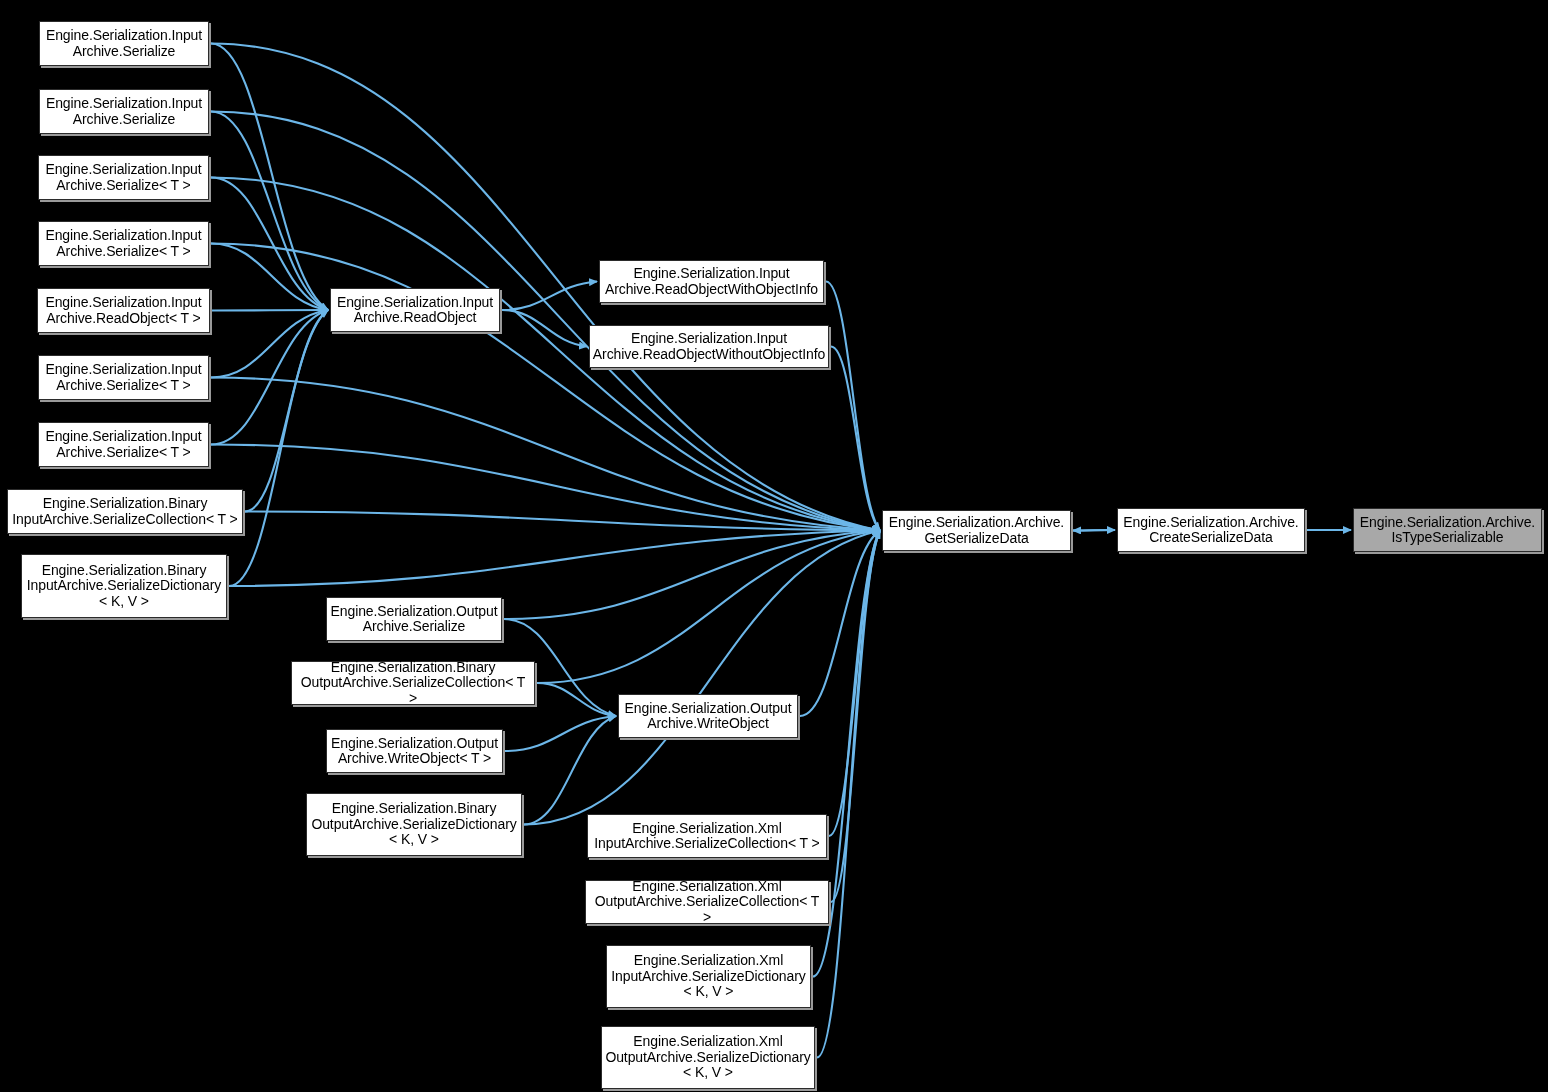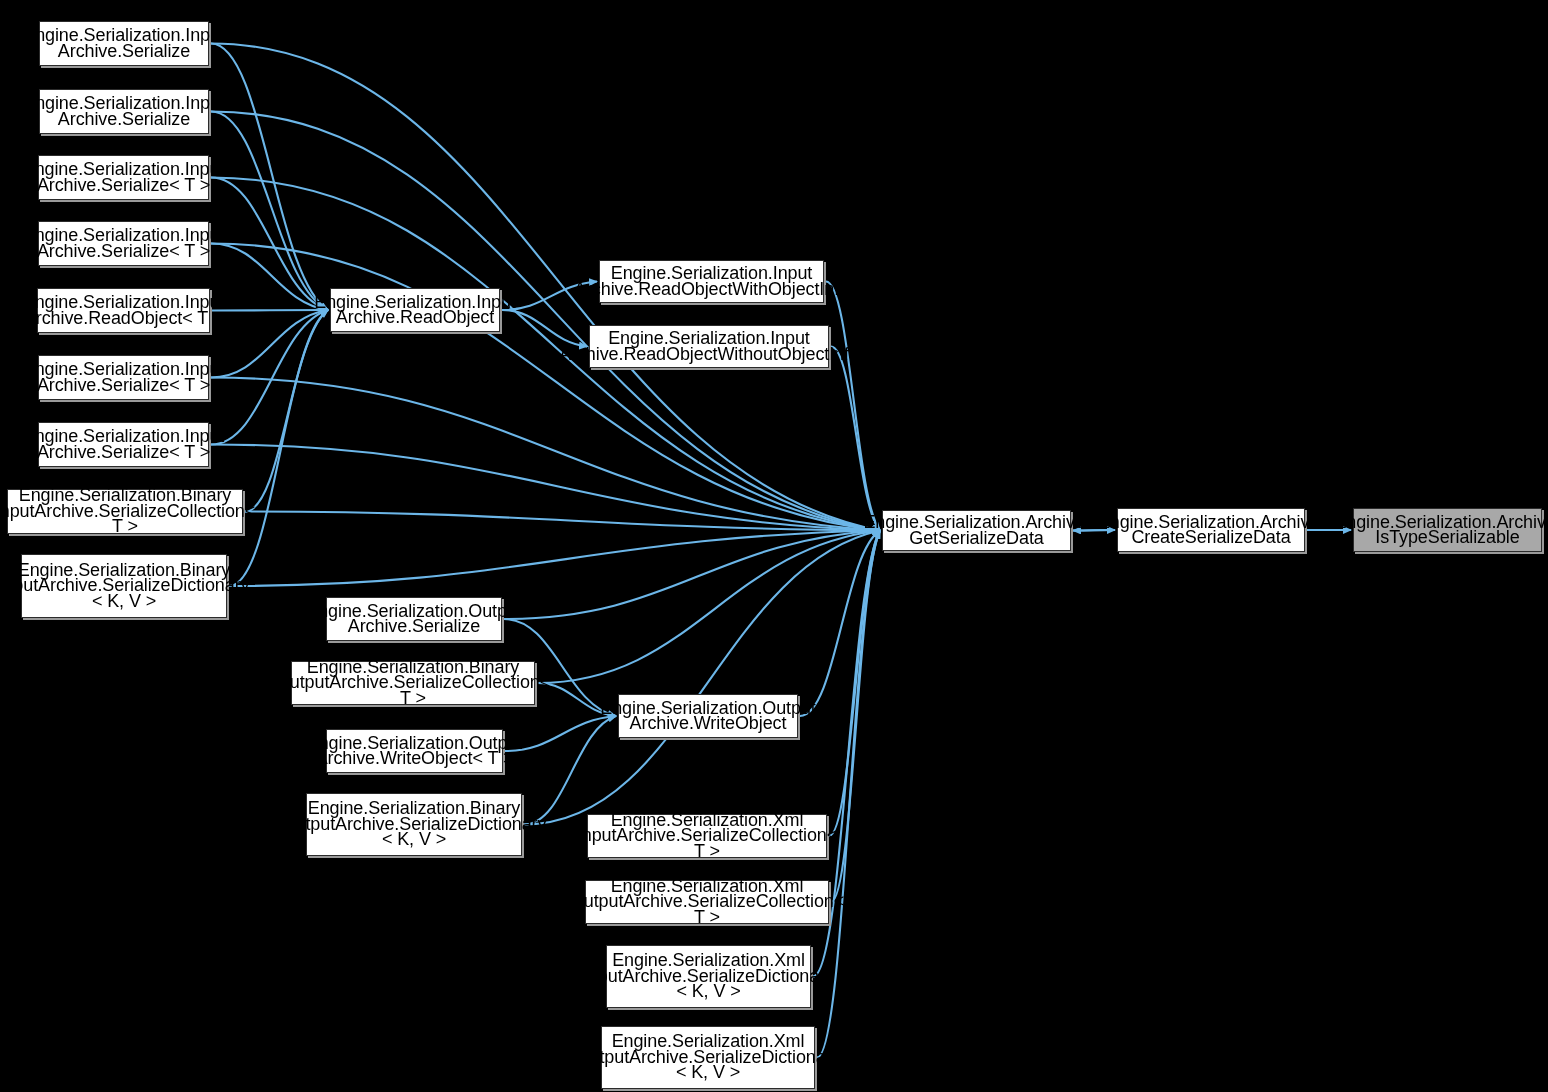--- a/index.html
+++ b/index.html
@@ -27,21 +27,21 @@
     position: absolute;
     box-sizing: border-box;
     background: #ffffff;
     border: 1px solid #2b2b2b;
     box-shadow: 2px 2px 0 0 #9a9a9a;
     display: flex;
     align-items: center;
     justify-content: center;
     text-align: center;
     color: #000000;
-    font-size: 18px;
+    font-size: 14px;
     line-height: 15.5px;
     letter-spacing: -0.1px;
     white-space: pre-line;
     padding: 16px 4px;
   }
   .node.highlight {
     background: #a8a8a8;
   }
 </style>
 </head>

